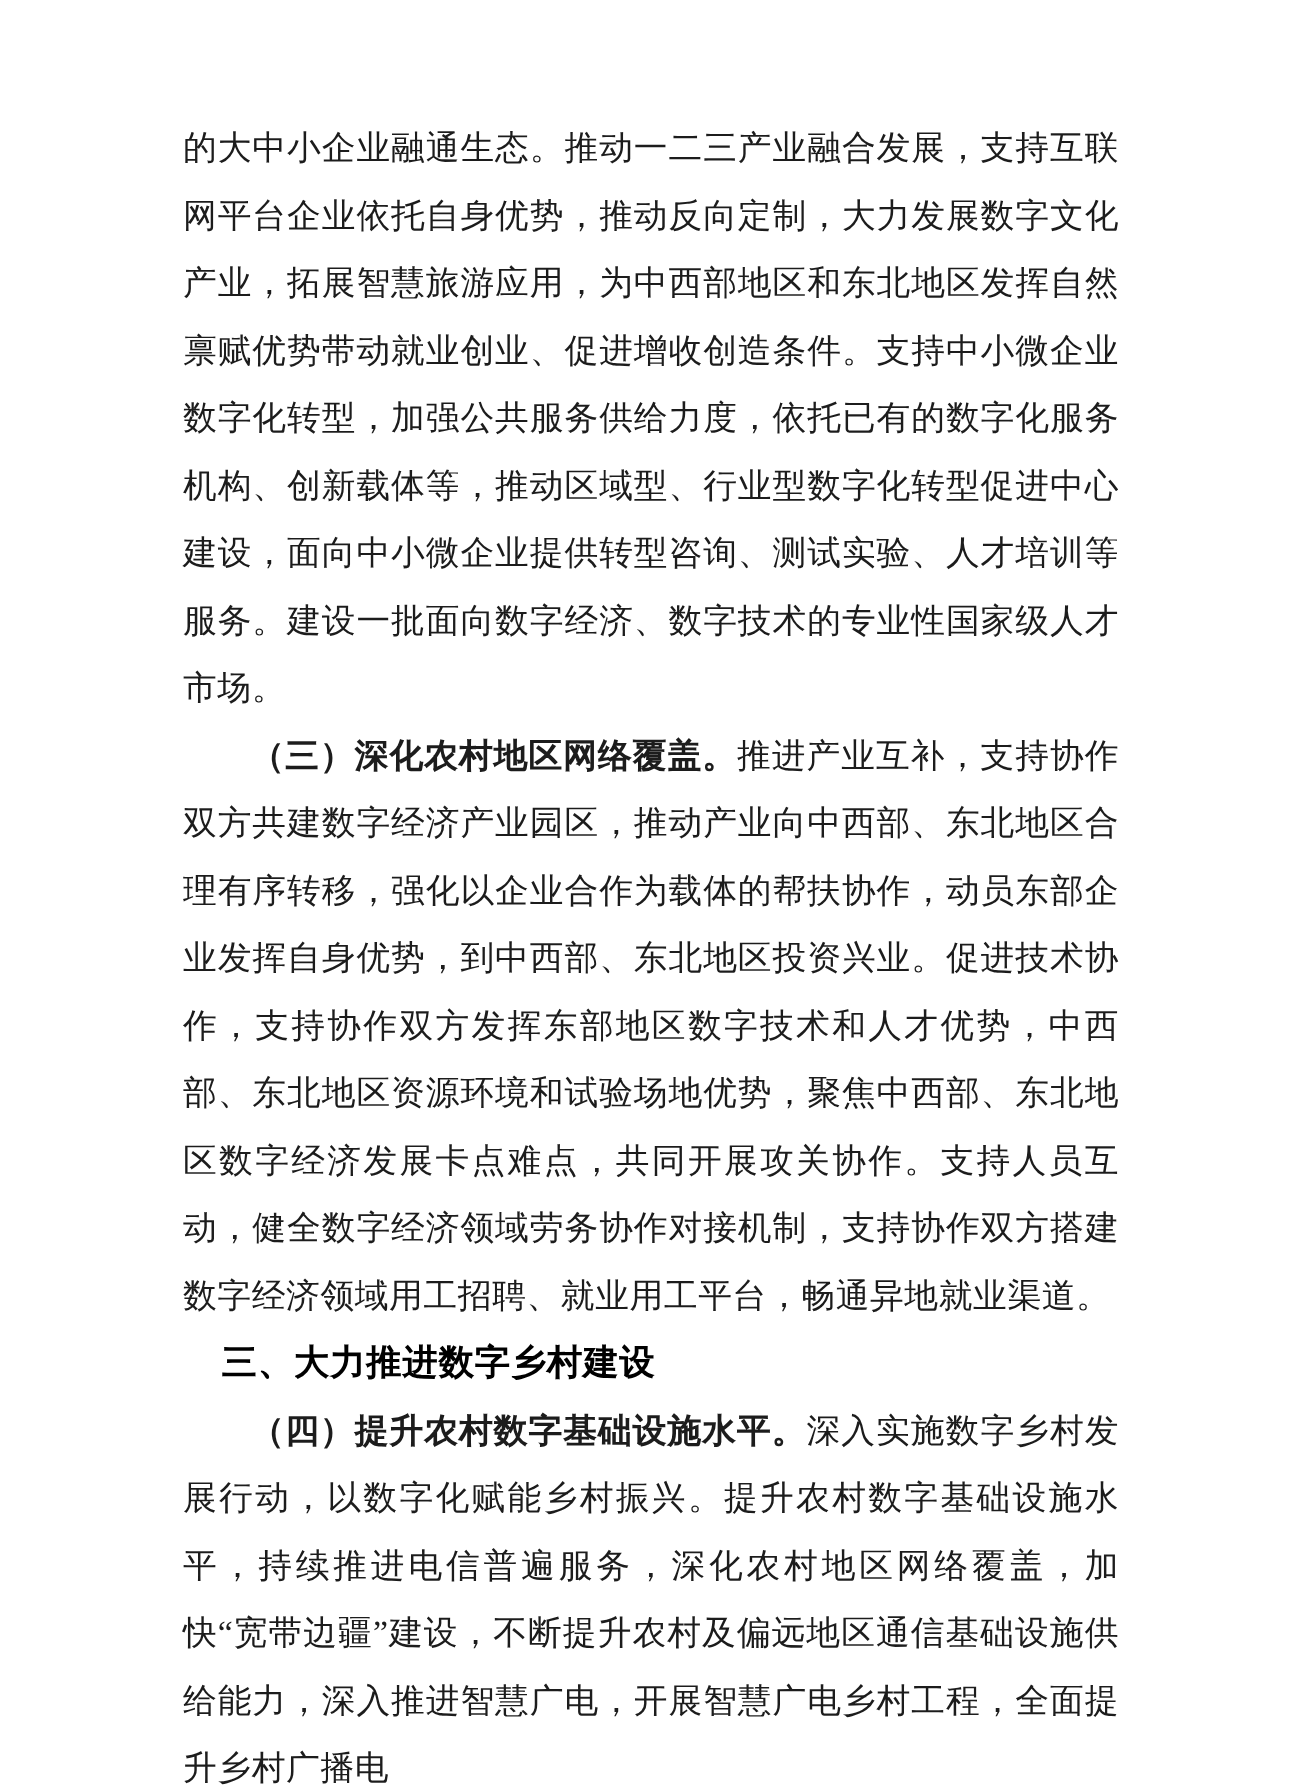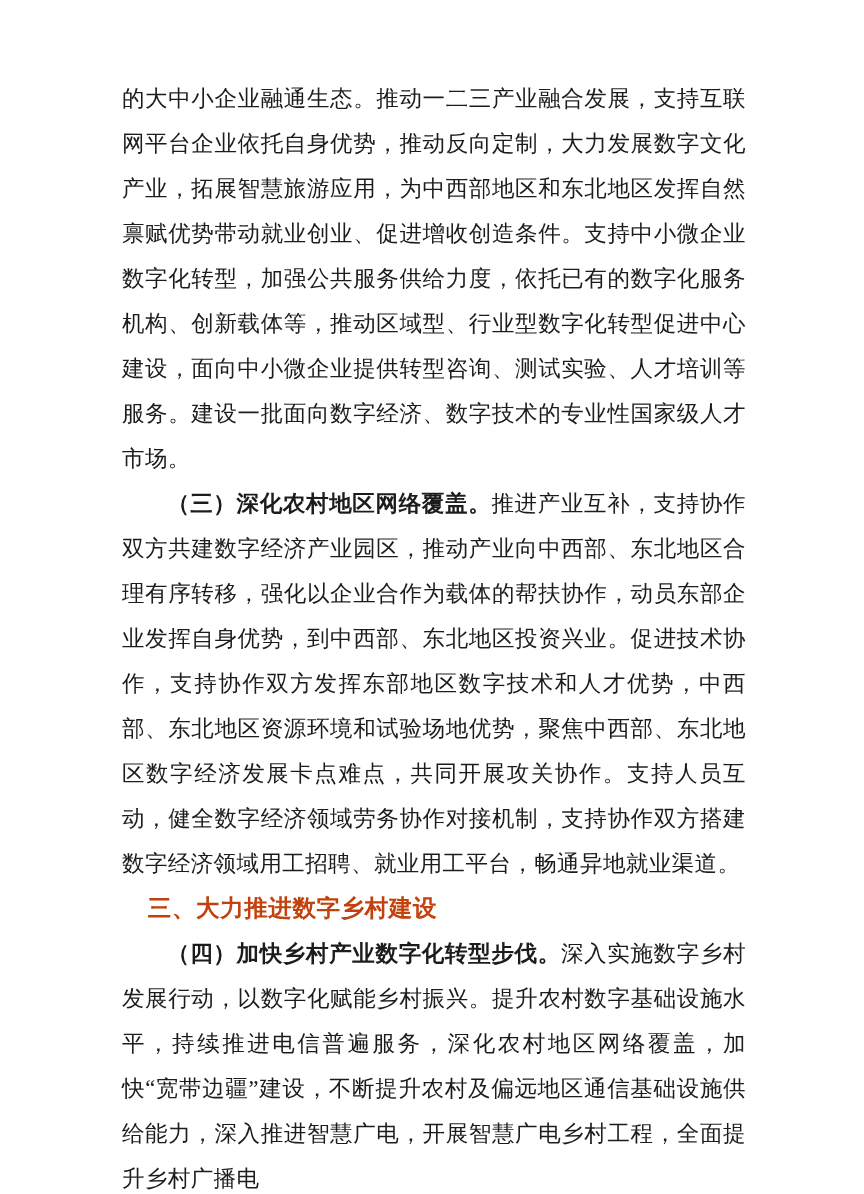--- a/index.html
+++ b/index.html
@@ -39,32 +39,32 @@
     font-weight: bold;
   }
   .section-heading {
     margin: 0;
     text-indent: 1.1em;
     font-family: "Liberation Sans", "DejaVu Sans", sans-serif;
     font-weight: bold;
     font-size: 23.5px;
     line-height: 45px;
     letter-spacing: 0.6px;
-    color: #c2410c;
+    color: #000000;
     text-align: left;
   }
 </style>
 </head>
 <body>
 
 <div class="page">
   <div class="text-block">
 
     <p class="para"><span>的大中小企业融通生态。推动一二三产业融合发展，支持互联网平台企业依托自身优势，推动反向定制，大力发展数字文化产业，拓展智慧旅游应用，为中西部地区和东北地区发挥自然禀赋优势带动就业创业、促进增收创造条件。支持中小微企业数字化转型，加强公共服务供给力度，依托已有的数字化服务机构、创新载体等，推动区域型、行业型数字化转型促进中心建设，面向中小微企业提供转型咨询、测试实验、人才培训等服务。建设一批面向数字经济、数字技术的专业性国家级人才市场。</span></p>
 
     <p class="para indent"><span class="lead">（三）深化农村地区网络覆盖。</span><span>推进产业互补，支持协作双方共建数字经济产业园区，推动产业向中西部、东北地区合理有序转移，强化以企业合作为载体的帮扶协作，动员东部企业发挥自身优势，到中西部、东北地区投资兴业。促进技术协作，支持协作双方发挥东部地区数字技术和人才优势，中西部、东北地区资源环境和试验场地优势，聚焦中西部、东北地区数字经济发展卡点难点，共同开展攻关协作。支持人员互动，健全数字经济领域劳务协作对接机制，支持协作双方搭建数字经济领域用工招聘、就业用工平台，畅通异地就业渠道。</span></p>
 
     <p class="section-heading"><span>三、大力推进数字乡村建设</span></p>
 
-    <p class="para indent"><span class="lead">（四）加快乡村产业数字化转型步伐。</span><span>深入实施数字乡村发展行动，以数字化赋能乡村振兴。提升农村数字基础设施水平，持续推进电信普遍服务，深化农村地区网络覆盖，加快“宽带边疆”建设，不断提升农村及偏远地区通信基础设施供给能力，深入推进智慧广电，开展智慧广电乡村工程，全面提升乡村广播电</span></p>
+    <p class="para indent"><span class="lead">（四）提升农村数字基础设施水平。</span><span>深入实施数字乡村发展行动，以数字化赋能乡村振兴。提升农村数字基础设施水平，持续推进电信普遍服务，深化农村地区网络覆盖，加快“宽带边疆”建设，不断提升农村及偏远地区通信基础设施供给能力，深入推进智慧广电，开展智慧广电乡村工程，全面提升乡村广播电</span></p>
 
   </div>
 </div>
 
 </body></html>

